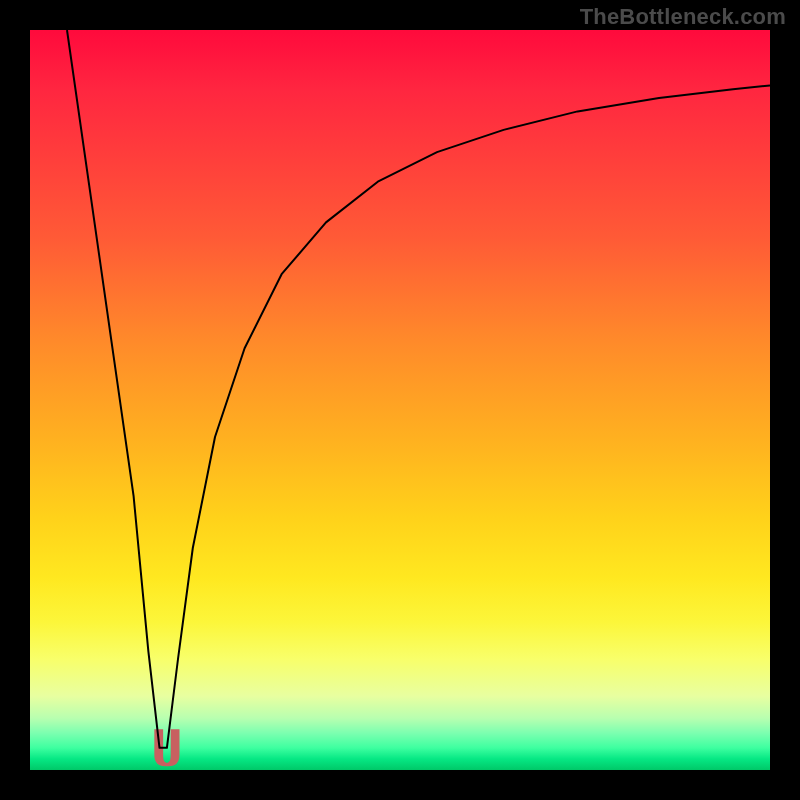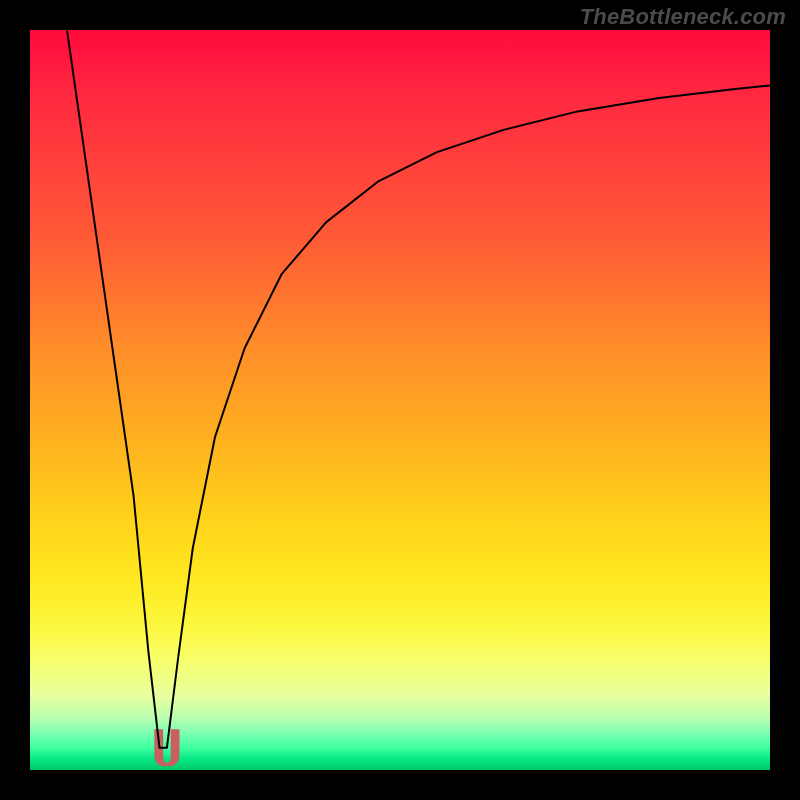--- a/index.html
+++ b/index.html
@@ -8,21 +8,20 @@
     width: 800px;
     height: 800px;
     overflow: hidden;
     background: #000;
     font-family: Arial, Helvetica, sans-serif;
   }
   .frame {
     position: absolute;
     inset: 0;
     background: #000;
-    font-style: italic;
   }
   .plot-area {
     position: absolute;
     left: 30px;
     top: 30px;
     width: 740px;
     height: 740px;
     overflow: hidden;
   }
   .gradient-bg {

